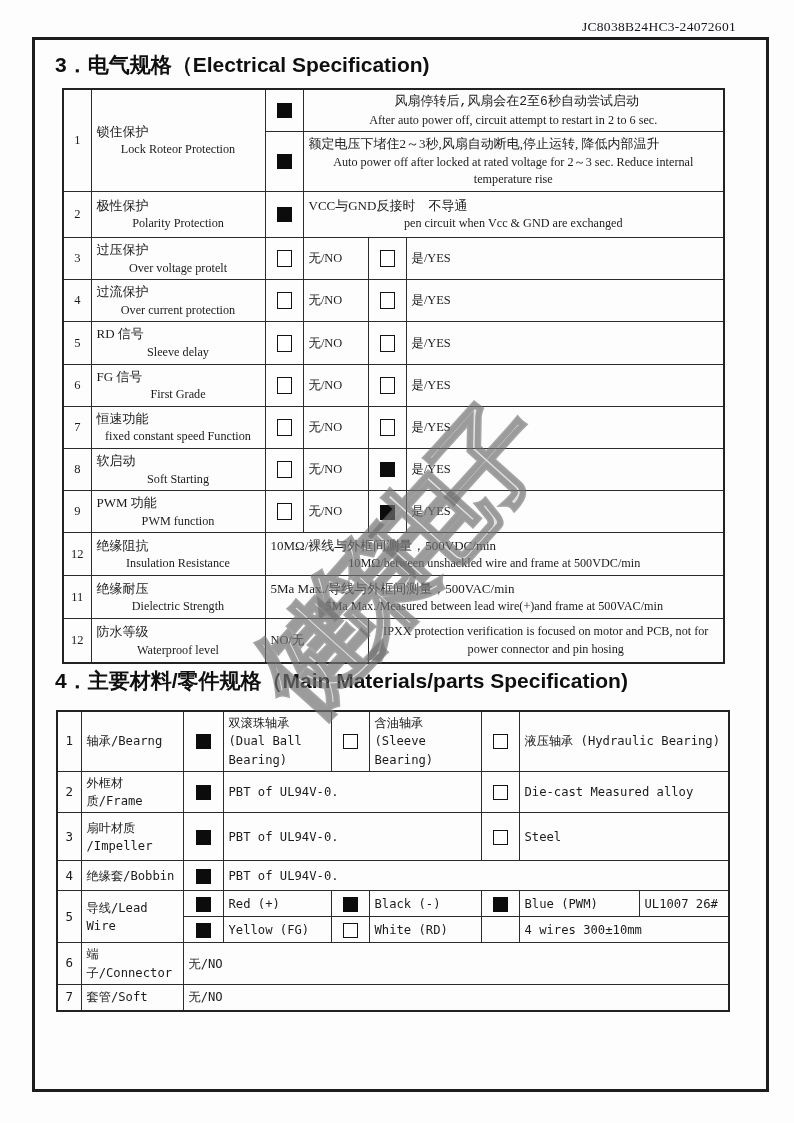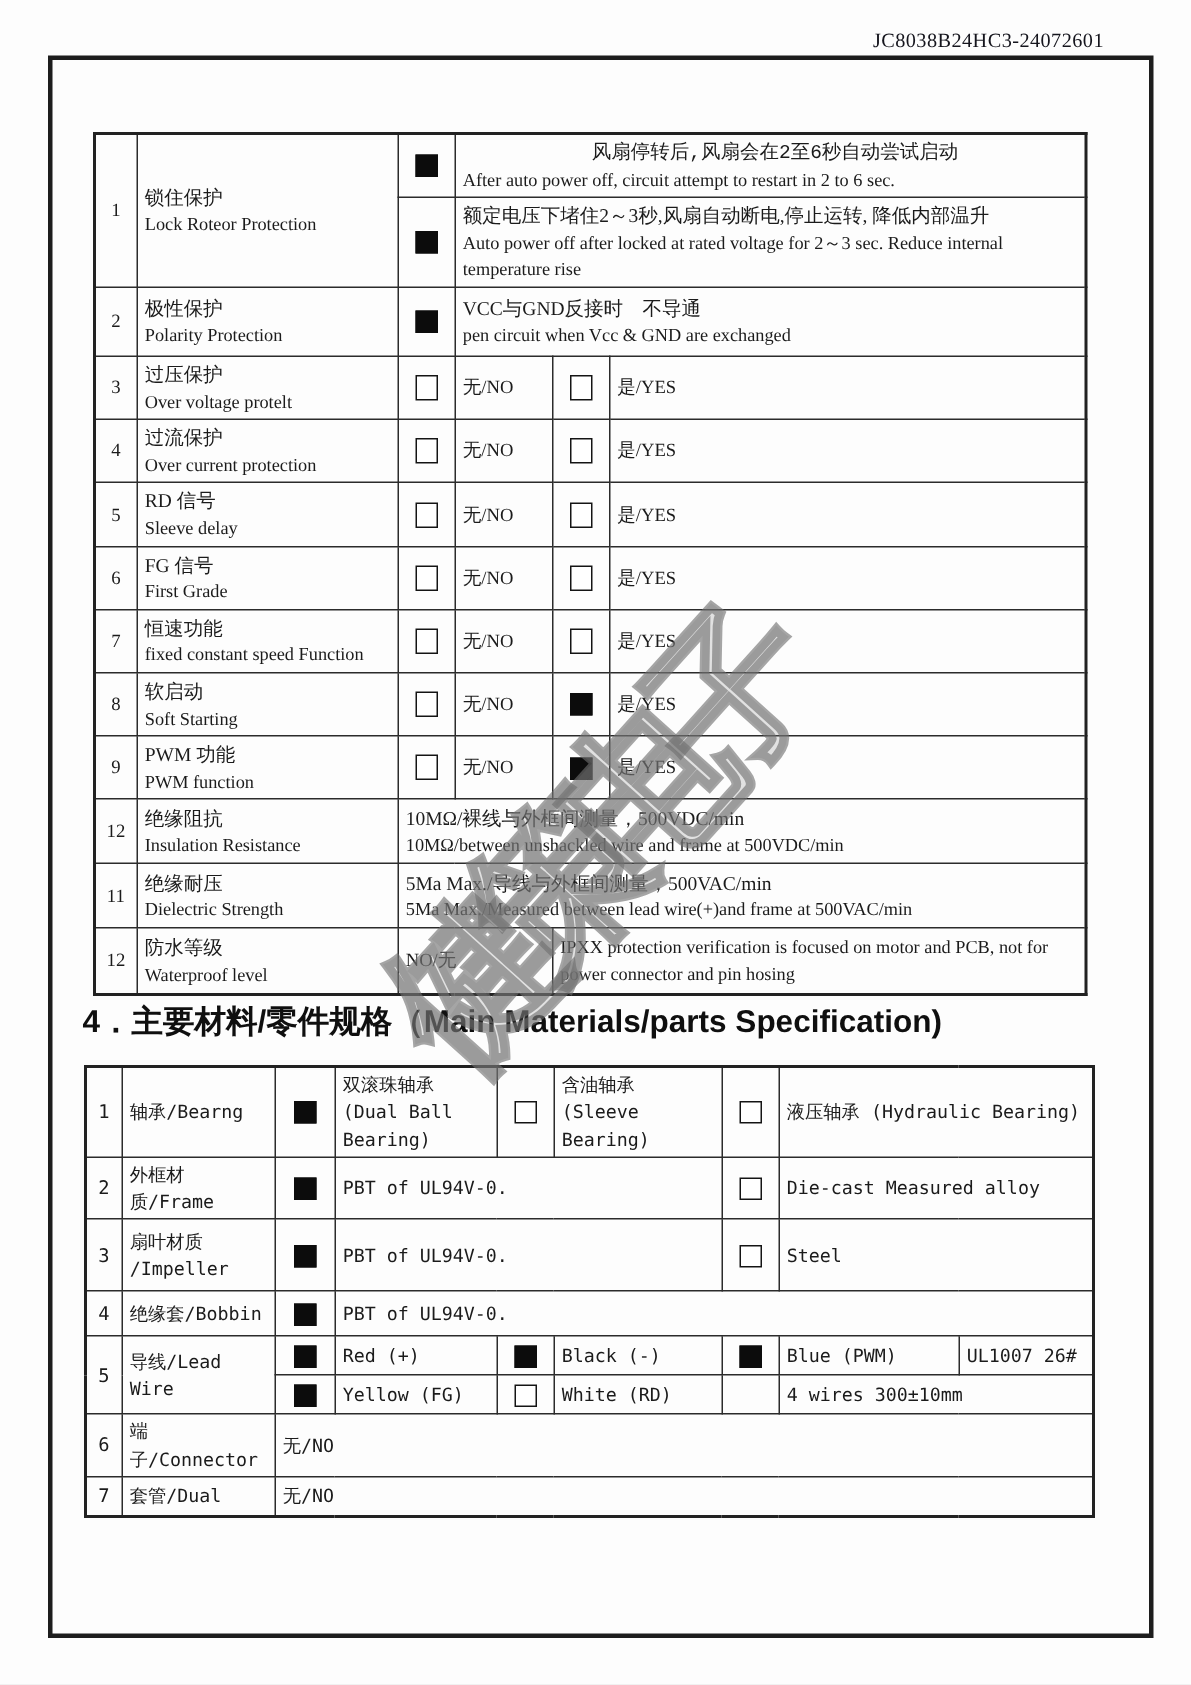--- a/index.html
+++ b/index.html
@@ -7,21 +7,21 @@
         font-family:"Liberation Serif","DejaVu Serif",serif;color:#1b1b1b;overflow:hidden;}
   .frame{position:absolute;left:32px;top:37px;width:731px;height:1049px;border:3px solid #1d1d1d;}
   .docnum{position:absolute;top:19px;right:58px;font-size:13.5px;letter-spacing:.3px;color:#15151d;}
   .sec-title{position:absolute;font-family:"Liberation Sans","DejaVu Sans",sans-serif;
              font-weight:700;font-size:21px;color:#0f0f0f;white-space:nowrap;}
   table.spec{position:absolute;border-collapse:collapse;table-layout:fixed;}
   table.spec td{border:1.4px solid #2b2b2b;padding:2px 5px;vertical-align:middle;overflow:hidden;}
   table.spec{border:2px solid #222;}
   .t1{font-size:12.4px;}
   .t1 .zh{font-size:13px;line-height:1.5;}
-  .t1 .en{font-size:12.2px;line-height:1.45;}
+  .t1 .en{font-size:12.2px;line-height:1.45;text-align:center;}
   .num{text-align:center;padding:0;font-size:12.5px;}
   .c{text-align:center;padding:0;}
   .cb{display:inline-block;box-sizing:border-box;width:15px;height:17px;border:1.8px solid #141414;
       background:#fff;vertical-align:middle;}
   .cb.checked{background:#0c0c0c;border-color:#0c0c0c;height:15px;}
   .ind{padding-left:86px;font-family:Liberation Mono, monospace;}
   .vtop{vertical-align:top;padding-top:4px;}
   .t2{font-family:"DejaVu Sans Mono","Liberation Mono",monospace;font-size:12.2px;}
   .t2 td{padding:2px 6px;line-height:1.5;}
   .t2 .cb{width:15px;height:15px;}
@@ -31,20 +31,21 @@
       letter-spacing:-26px;white-space:nowrap;
       color:rgba(128,128,128,0.22);-webkit-text-stroke:3px rgba(112,112,112,0.62);}
 </style>
 </head>
 <body>
 
 <div class="page">
   <div class="frame"></div>
   <div class="docnum">JC8038B24HC3-24072601</div>
 
+  <div class="sec-title" style="left:55px;top:51px;">3．电气规格（Electrical Specification)</div>
 
   <table class="spec t1" style="left:62px;top:88px;width:661px;">
     <colgroup>
       <col style="width:28px">
         <col style="width:174px">
         <col style="width:38px">
       <col style="width:65px">
         <col style="width:38px">
         <col style="width:318px">
     </colgroup>
@@ -264,20 +265,20 @@
       <td class="c"></td>
       <td colspan="2">4 wires 300±10mm</td>
     </tr>
     <tr style="height:26px">
       <td class="num">6</td>
       <td>端子/Connector</td>
       <td colspan="7">无/NO</td>
     </tr>
     <tr style="height:26px">
       <td class="num">7</td>
-      <td>套管/Dual</td>
+      <td>套管/Soft</td>
       <td colspan="7">无/NO</td>
     </tr>
   </tbody>
     </table>
 
   <div class="wm">健策电子</div>
 </div>
 
 </body></html>

